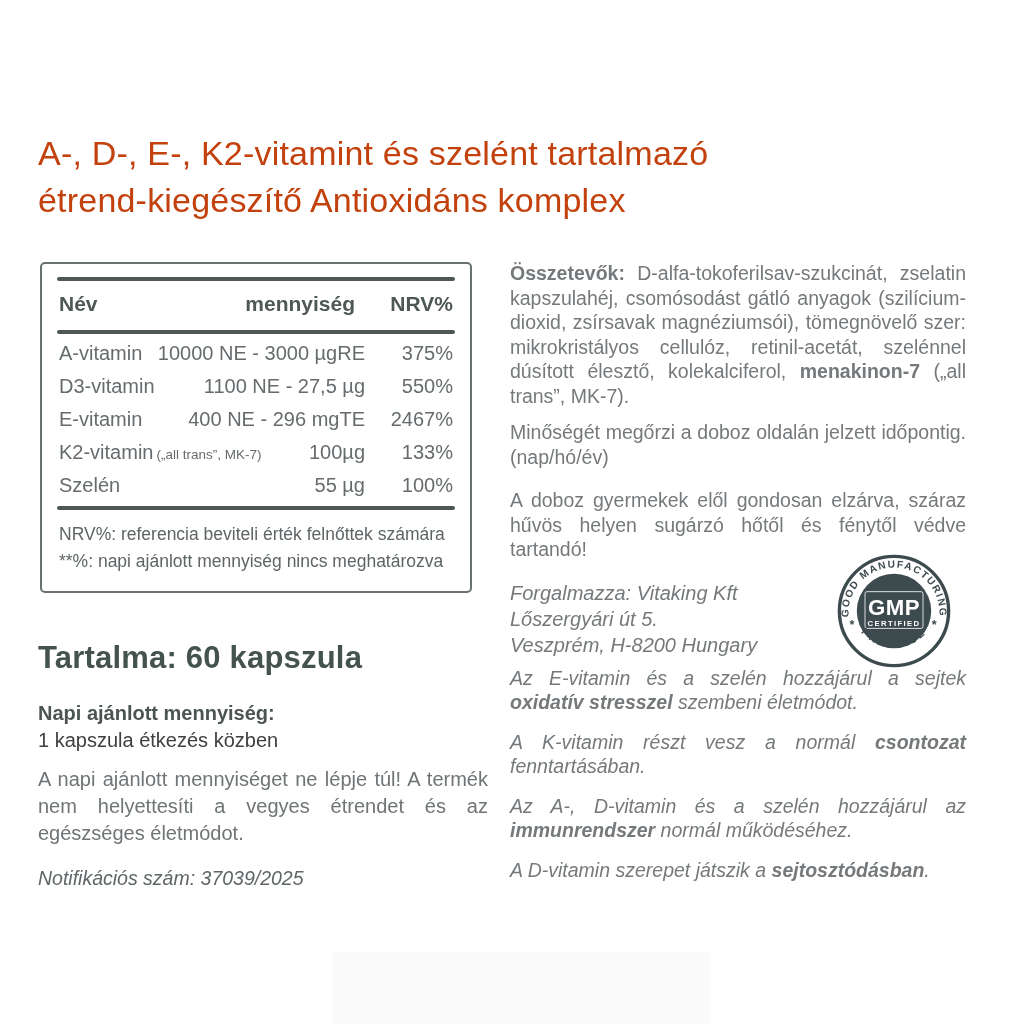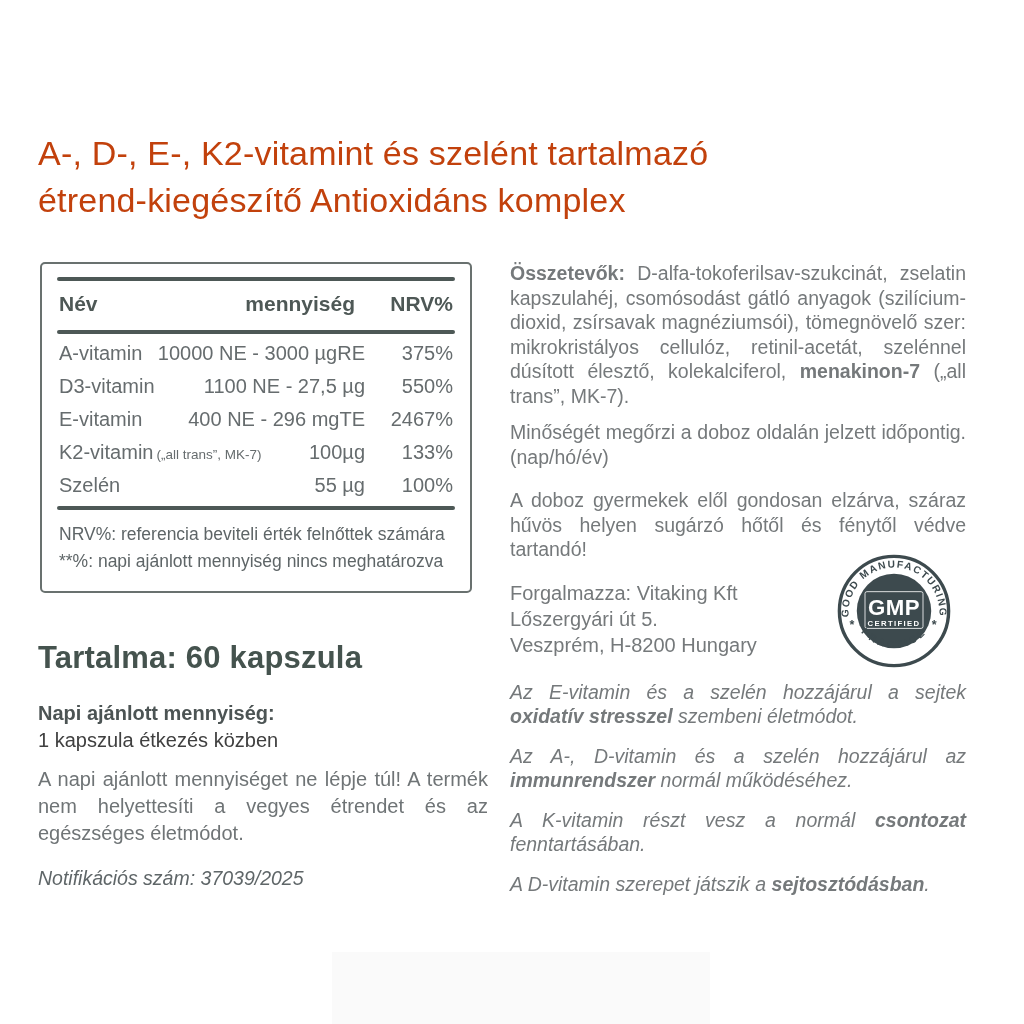--- a/index.html
+++ b/index.html
@@ -39,21 +39,21 @@
   .daily-text{position:absolute;left:38px;top:729px;font-size:20px;color:#404040;}
   .warning{position:absolute;left:38px;top:766px;width:450px;font-size:20px;line-height:27px;text-align:justify;color:#6f7476;}
   .notification{position:absolute;left:38px;top:867px;font-size:19.5px;font-style:italic;color:#5f6668;}
 
   
   .right-col{position:absolute;left:510px;top:261px;width:456px;font-size:19.5px;line-height:24.5px;color:#75797b;}
   .right-col p{margin:0;text-align:justify;}
   .p-ingredients{margin-bottom:12px !important;}
   .p-quality{margin-bottom:19px !important;}
   .p-storage{margin-bottom:18px !important;}
-  .distributor{margin-bottom:22px;line-height:26px;font-size:20px;text-align:left;}
+  .distributor{margin-bottom:8px;line-height:26px;font-size:20px;text-align:left;font-style:italic;}
   .claim{font-style:italic;margin-bottom:15px !important;min-height:49px;}
   .claim:last-child{margin-bottom:0 !important;min-height:0;}
 
   
   .gmp-badge{position:absolute;left:326px;top:292px;width:116px;height:116px;}
 
   
   .faint-rect{position:absolute;left:332px;top:952px;width:378px;height:72px;background:#fafafa;}
 </style>
 </head>
@@ -115,22 +115,22 @@
 <div class="right-col">
   <p class="p-ingredients"><span class="b">Összetevők: </span><span>D-alfa-tokoferilsav-szukcinát, zselatin kapszulahéj, csomósodást gátló anyagok (szilícium-dioxid, zsírsavak magnéziumsói), tömegnövelő szer: mikrokristályos cellulóz, retinil-acetát, szelénnel dúsított élesztő, kolekalciferol, </span><span class="b">menakinon-7</span><span> („all trans”, MK-7).</span></p>
   <p class="p-quality">Minőségét megőrzi a doboz oldalán jelzett időpontig. (nap/hó/év)</p>
   <p class="p-storage">A doboz gyermekek elől gondosan elzárva, száraz hűvös helyen sugárzó hőtől és fénytől védve tartandó!</p>
   <div class="distributor">
     <div>Forgalmazza: Vitaking Kft</div>
     <div>Lőszergyári út 5.</div>
     <div>Veszprém, H-8200 Hungary</div>
   </div>
   <p class="claim"><span>Az E-vitamin és a szelén hozzájárul a sejtek </span><span class="b">oxidatív stresszel</span><span> szembeni életmódot.</span></p>
+  <p class="claim"><span>A K-vitamin részt vesz a normál </span><span class="b">csontozat</span><span> fenntartásában.</span></p>
   <p class="claim"><span>Az A-, D-vitamin és a szelén hozzájárul az </span><span class="b">immunrendszer</span><span> normál működéséhez.</span></p>
-  <p class="claim"><span>A K-vitamin részt vesz a normál </span><span class="b">csontozat</span><span> fenntartásában.</span></p>
   <p class="claim"><span>A D-vitamin szerepet játszik a </span><span class="b">sejtosztódásban</span><span>.</span></p>
 
   <svg class="gmp-badge" viewBox="0 0 120 120" xmlns="http://www.w3.org/2000/svg">
     <circle cx="60" cy="60" r="56.5" fill="#ffffff" stroke="#3d4a4e" stroke-width="3.5"></circle>
     <circle cx="60" cy="60" r="38.5" fill="#3d4a4e"></circle>
     <rect x="30" y="40" width="60" height="38" rx="2" fill="none" stroke="#ffffff" stroke-width="1" opacity="0.85"></rect>
     <defs>
       <path id="arcTop" d="M 13 62 A 47 47 0 0 1 107 62" fill="none"></path>
       <path id="arcBottom" d="M 19 70 A 44 44 0 0 0 101 70" fill="none"></path>
     </defs>

